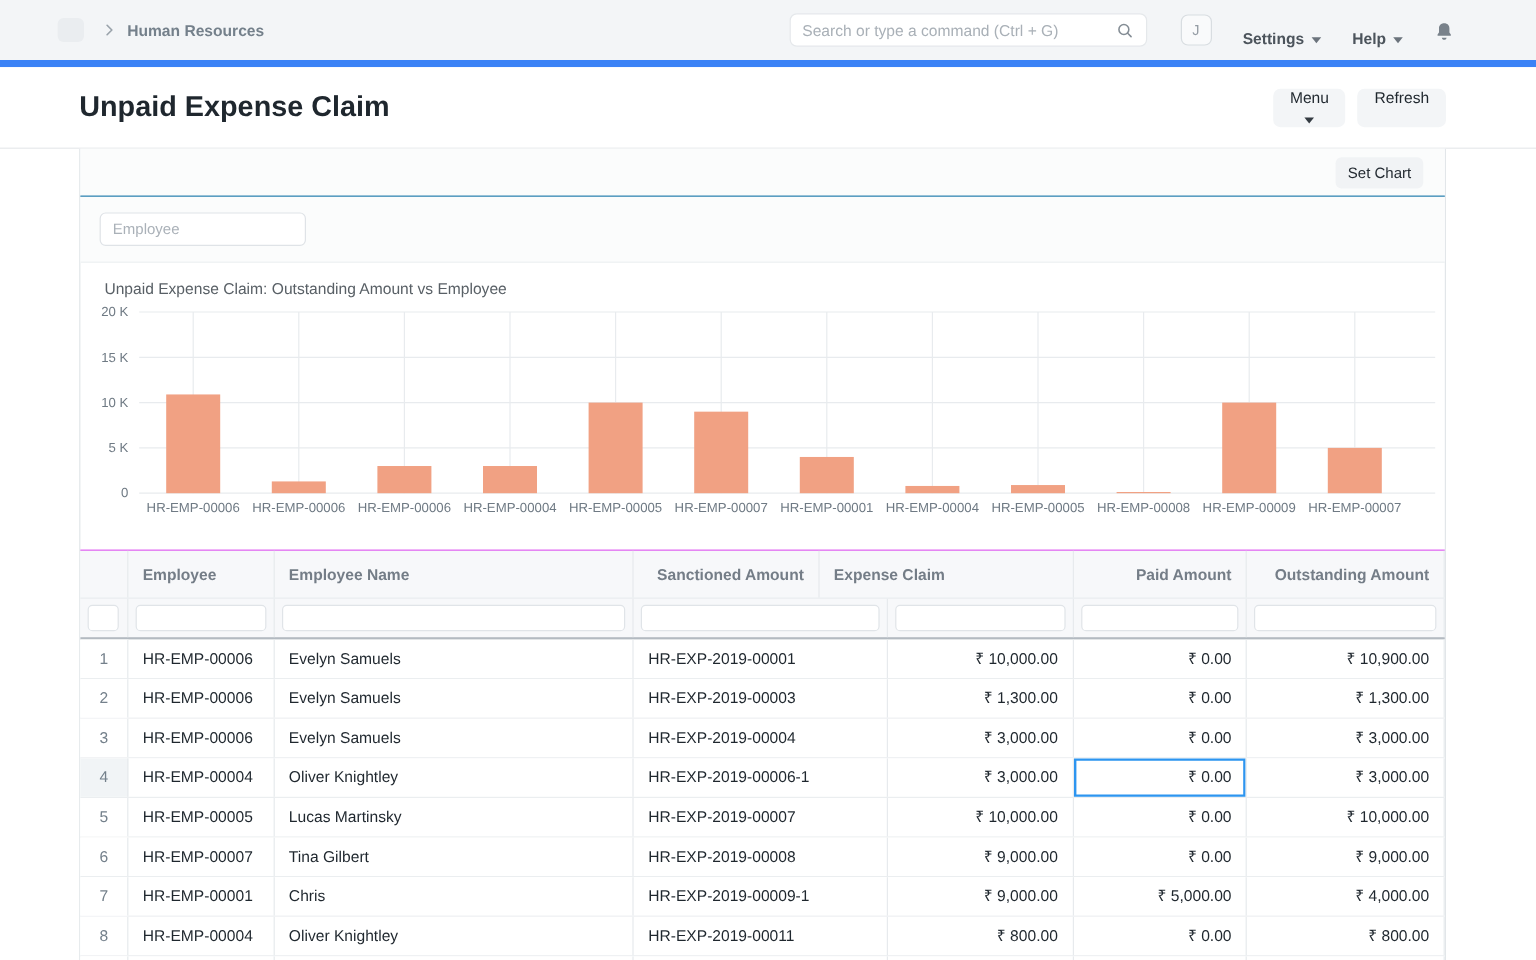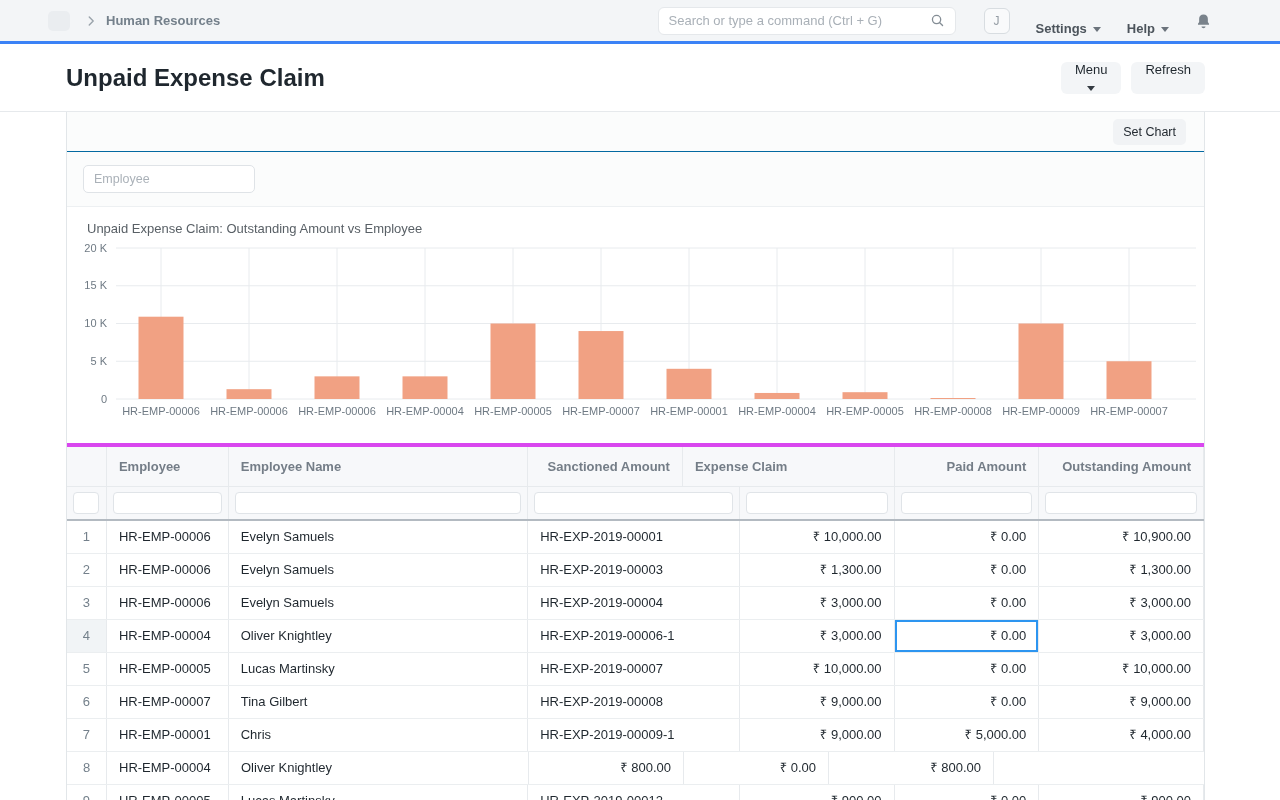--- a/index.html
+++ b/index.html
@@ -1,20 +1,20 @@
 <!DOCTYPE html>
 <html><head>
 <meta charset="utf-8">
 <style>
   * { box-sizing: border-box; margin: 0; padding: 0; }
   html, body { width: 1280px; height: 800px; overflow: hidden; background: #fff;
     font-family: "Liberation Sans", sans-serif; color: #1f272e; }
 
   
-  .navbar { height: 44px; background: #f3f5f7; border-bottom: 3px solid #3b82f6;
+  .navbar { height: 56px; background: #f3f5f7; border-bottom: 6px solid #3b82f6;
     display: flex; align-items: center; padding: 0 68px 0 48px; }
   .logo-ghost { width: 22px; height: 20px; border-radius: 5px; background: #eaedf0; }
   .crumb-chevron { margin-left: 14px; display: flex; align-items: center; }
   .crumb { margin-left: 8px; font-size: 13px; font-weight: 700; color: #74808b; }
   .nav-search { margin-left: auto; width: 298px; height: 28px; background: #fff;
     border: 1px solid #e5e8eb; border-radius: 6px; display: flex; align-items: center;
     padding: 0 10px; }
   .nav-search input { border: none; outline: none; flex: 1; font-size: 13px;
     font-family: inherit; color: #4c545c; background: transparent; }
   .nav-search input::placeholder { color: #a9b0b7; }
@@ -44,21 +44,21 @@
     display: flex; align-items: center; justify-content: flex-end; padding: 0 18px; }
   .btn-sm { height: 26px; padding: 0 10px; background: #f1f3f5; border: none;
     border-radius: 5px; font-size: 12.5px; font-family: inherit; color: #242b32; cursor: pointer; }
   .strip-filters { height: 55px; background: #fbfcfc; border-bottom: 1px solid #edf0f2;
     display: flex; align-items: center; padding: 0 16px; }
   .filter-input { width: 172px; height: 28px; border: 1px solid #dfe3e7; border-radius: 5px;
     background: #fff; font-size: 12.5px; font-family: inherit; padding: 0 10px; color: #1f272e; outline: none; }
   .filter-input::placeholder { color: #aab1b8; }
 
   
-  .chart-section { height: 240px; border-bottom: 4px solid #d946ef; padding-top: 14px; }
+  .chart-section { height: 240px; border-bottom: 1px solid #d946ef; padding-top: 14px; }
   .chart-title { margin-left: 20px; font-size: 13px; color: #596066; }
   .chart-svg { display: block; margin-top: 4px; }
 
   
   .dt { width: 100%; }
   .dt-cell { border-right: 1px solid #e7eaed; padding: 0 12px; white-space: nowrap;
     overflow: hidden; font-size: 13px; }
   .c0 { width: 40px; padding: 0; text-align: center; }
   .c1 { width: 122px; } .c2 { width: 300px; } .c3 { width: 212px; }
   .c4 { width: 155px; text-align: right; }
@@ -283,20 +283,21 @@
         <div class="dt-cell c2">Chris</div>
         <div class="dt-cell c3">HR-EXP-2019-00009-1</div>
         <div class="dt-cell c4">₹ 9,000.00</div>
         <div class="dt-cell c5">₹ 5,000.00</div>
         <div class="dt-cell c6">₹ 4,000.00</div>
       </div>
       <div class="dt-row">
         <div class="dt-cell c0">8</div>
         <div class="dt-cell c1">HR-EMP-00004</div>
         <div class="dt-cell c2">Oliver Knightley</div>
+        <div class="dt-cell c3">HR-EXP-2019-00011</div>
         <div class="dt-cell c4">₹ 800.00</div>
         <div class="dt-cell c5">₹ 0.00</div>
         <div class="dt-cell c6">₹ 800.00</div>
       </div>
       <div class="dt-row">
         <div class="dt-cell c0">9</div>
         <div class="dt-cell c1">HR-EMP-00005</div>
         <div class="dt-cell c2">Lucas Martinsky</div>
         <div class="dt-cell c3">HR-EXP-2019-00012</div>
         <div class="dt-cell c4">₹ 900.00</div>

